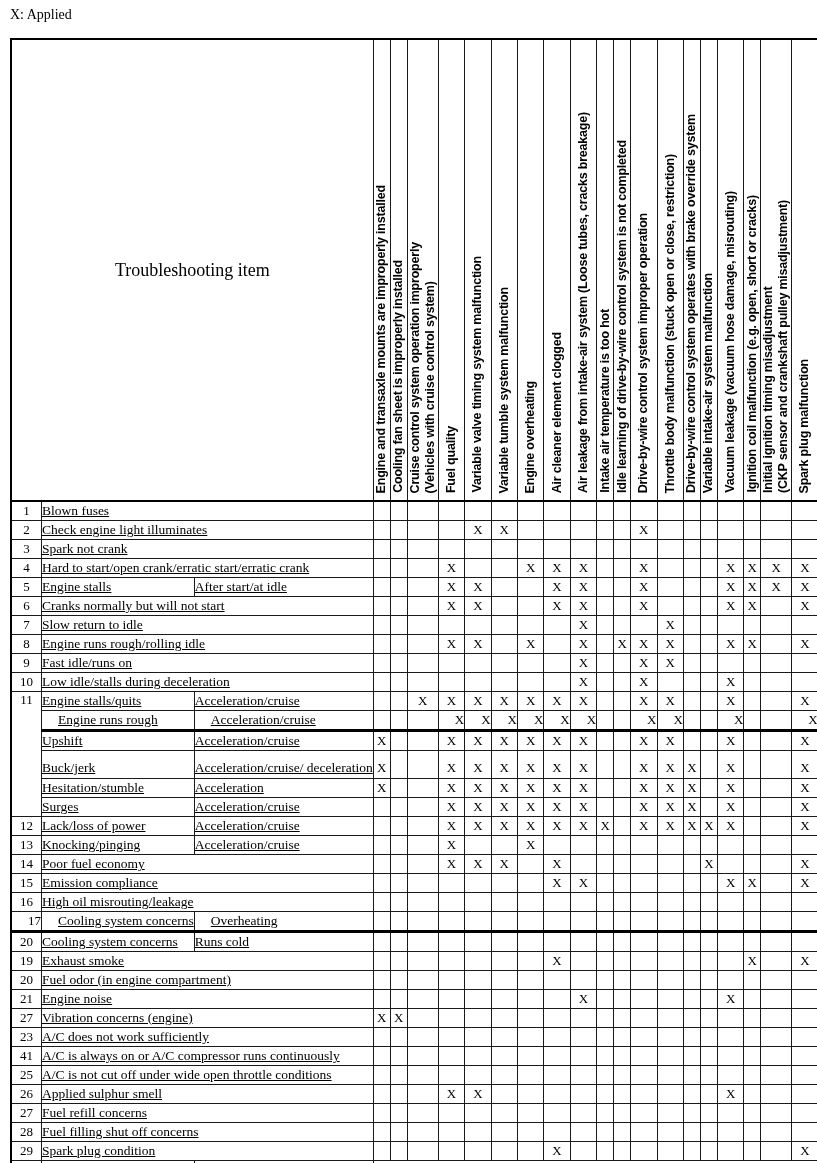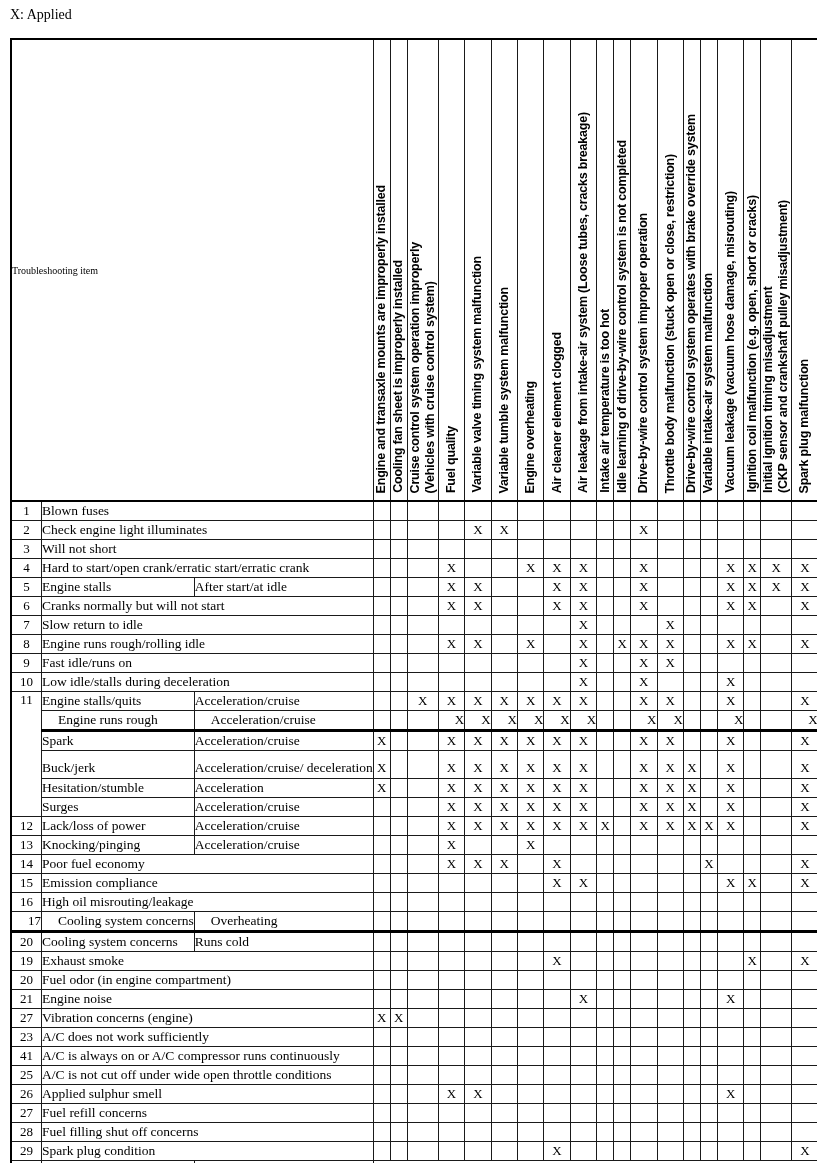--- a/index.html
+++ b/index.html
@@ -21,39 +21,39 @@
     border: 2px solid #000;
   }
   table.matrix td, table.matrix th {
     border: 1px solid #1a1a1a;
     padding: 0;
     overflow: hidden;
     font-weight: normal;
   }
   
   tr.headrow th { height: 455px; vertical-align: bottom; text-align: center; padding: 2px 0 3px 0; border-bottom: 2px solid #000; }
-  tr.headrow td.corner { border-bottom: 2px solid #000; vertical-align: middle; font-size: 10px; }
+  tr.headrow td.corner { border-bottom: 2px solid #000; text-align: center; vertical-align: middle; font-size: 18px; }
   .vh {
     display: inline-block;
     writing-mode: vertical-rl;
     transform: rotate(180deg);
     white-space: pre-line;
     font-family: "Liberation Sans", sans-serif;
     font-weight: bold;
     font-size: 12.5px;
     line-height: 15px;
     letter-spacing: -0.2px;
     text-align: left;
     max-height: 448px;
   }
   
   tbody td { height: 18px; font-size: 13.5px; line-height: 16px; vertical-align: middle; }
   td.num { text-align: center; font-size: 13px; }
   td.num-group { vertical-align: top; padding-top: 20px; }
-  td.lbl { padding-left: 2px; white-space: nowrap; }
+  td.lbl { padding-left: 2px; white-space: nowrap; text-decoration: underline; }
   td.mark { text-align: center; font-size: 13px; }
   td.sep-left { border-left: 2px solid #000; }
   tr.thick-bottom td { border-bottom: 3px solid #000; padding-left: 16px; }
   tr.tall td { height: 25px; vertical-align: bottom; padding-bottom: 2px; }
   td.note-cell { padding-left: 1px; font-size: 13px; white-space: nowrap; }
   .link { text-decoration: underline; }
 </style>
 </head>
 <body>
 
@@ -152,21 +152,21 @@
           <td class="mark"></td>
           <td class="mark"></td>
           <td class="mark"></td>
           <td class="mark"></td>
           <td class="mark"></td>
           <td class="mark"></td>
           <td class="mark"></td>
         </tr>
         <tr>
           <td class="num">3</td>
-          <td class="lbl" colspan="2">Will not short</td>
+          <td class="lbl" colspan="2">Spark not crank</td>
           <td class="mark sep-left"></td>
           <td class="mark"></td>
           <td class="mark"></td>
           <td class="mark"></td>
           <td class="mark"></td>
           <td class="mark"></td>
           <td class="mark"></td>
           <td class="mark"></td>
           <td class="mark"></td>
           <td class="mark"></td>
@@ -383,21 +383,21 @@
           <td class="mark">X</td>
           <td class="mark">X</td>
           <td class="mark"></td>
           <td class="mark"></td>
           <td class="mark">X</td>
           <td class="mark"></td>
           <td class="mark"></td>
           <td class="mark">X</td>
         </tr>
         <tr>
-          <td class="lbl">Spark</td>
+          <td class="lbl">Upshift</td>
           <td class="lbl">Acceleration/cruise</td>
           <td class="mark sep-left">X</td>
           <td class="mark"></td>
           <td class="mark"></td>
           <td class="mark">X</td>
           <td class="mark">X</td>
           <td class="mark">X</td>
           <td class="mark">X</td>
           <td class="mark">X</td>
           <td class="mark">X</td>

